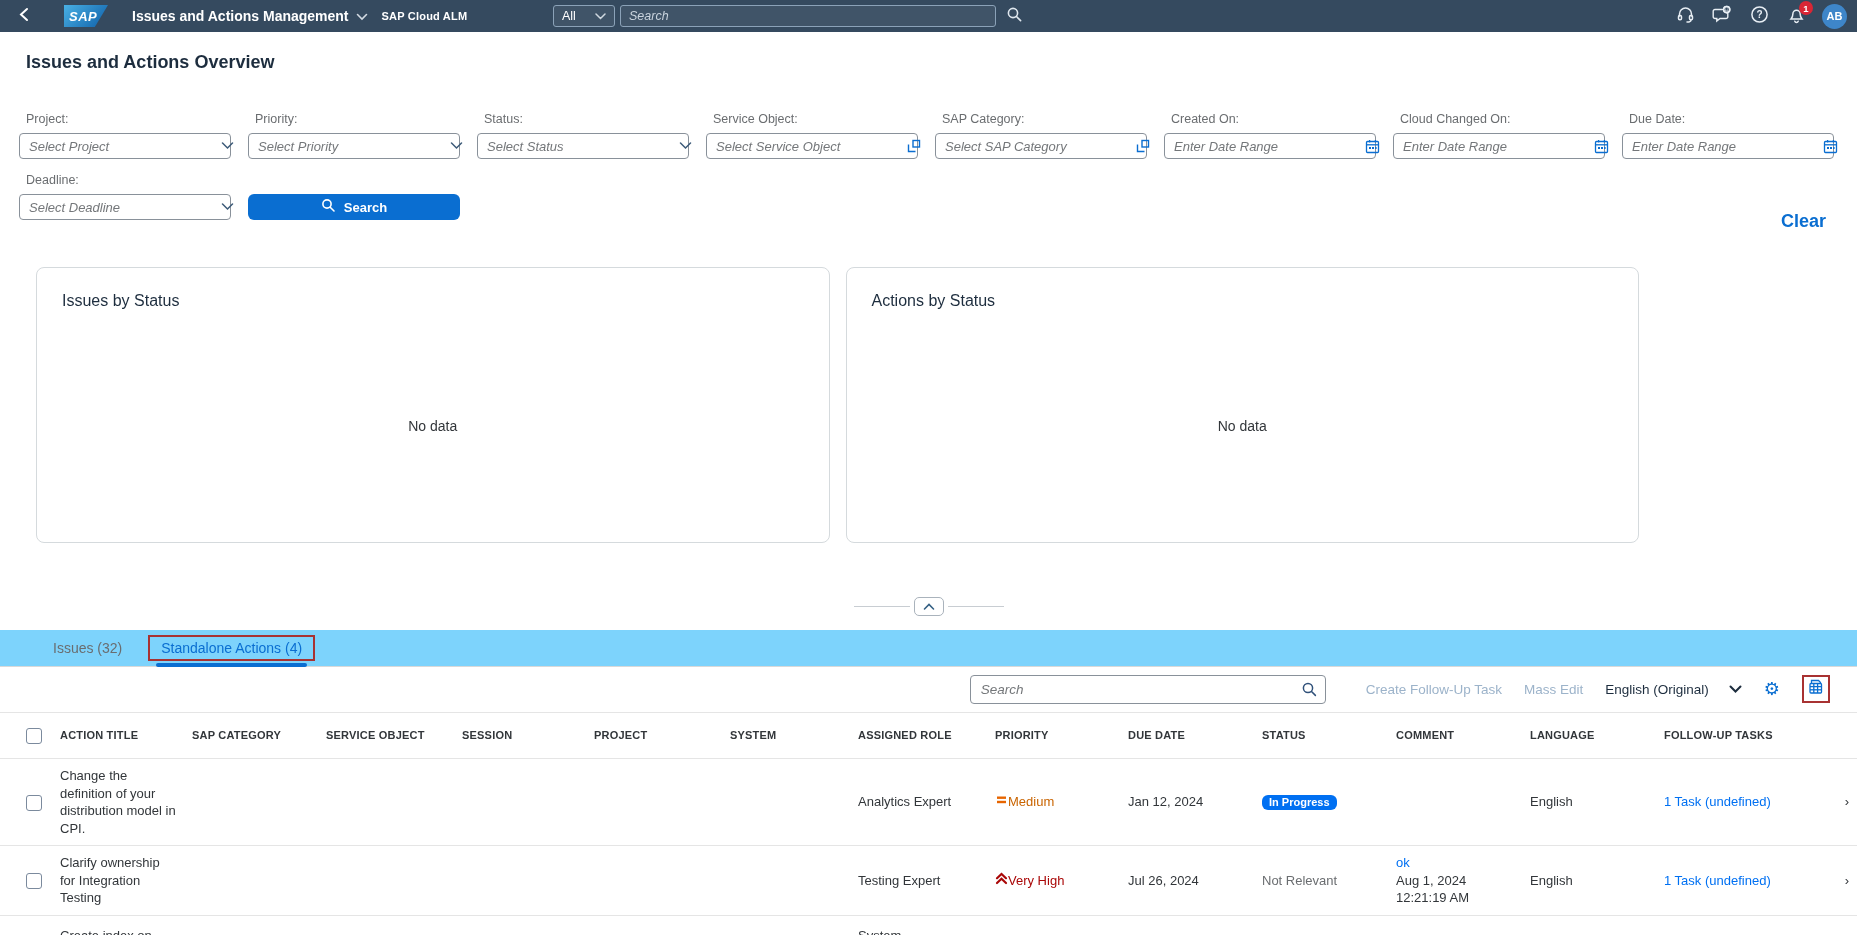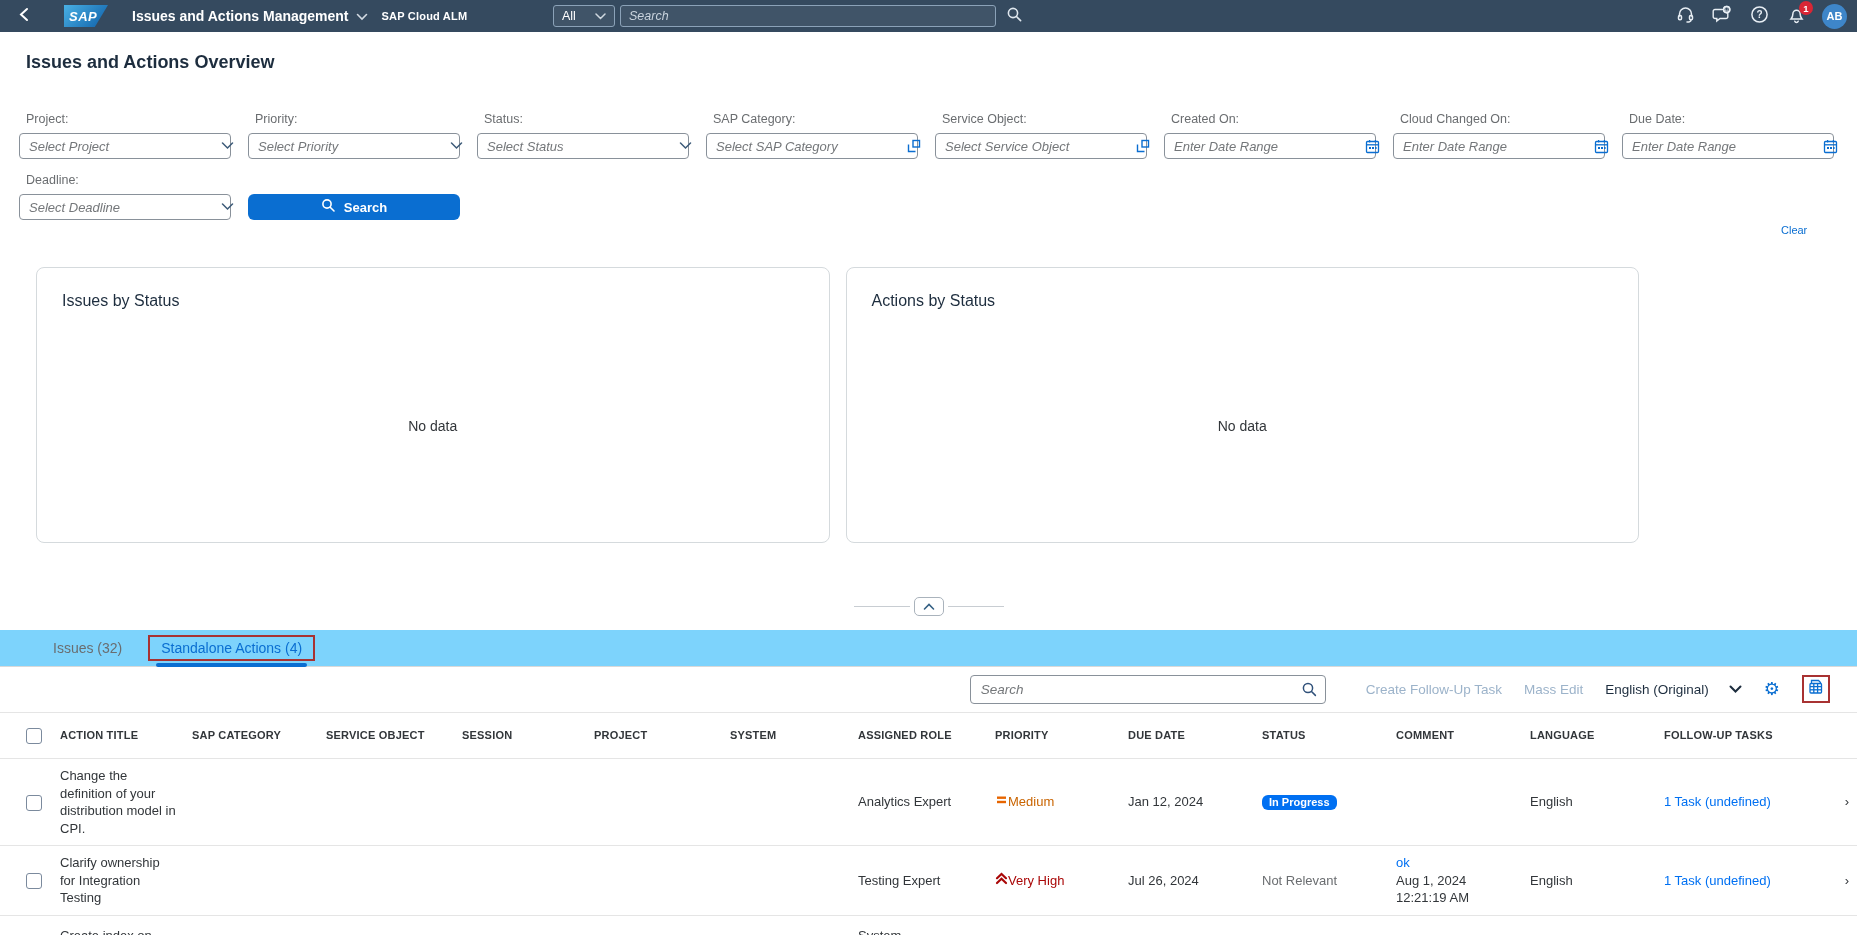--- a/index.html
+++ b/index.html
@@ -65,21 +65,21 @@
     font-size:13px; padding:0 9px; color:#32363a; font-family:"Liberation Sans", sans-serif;
   }
   .fld-input::placeholder { color:#74777a; font-style:italic; }
   .fld-icon { width:26px; display:flex; align-items:center; justify-content:center; cursor:pointer; flex:none; }
   .search-btn {
     height:26px; width:212px; background:#0a6ed1; border:none; border-radius:6px;
     color:#fff; font-size:13px; font-weight:700; cursor:pointer;
     display:flex; align-items:center; justify-content:center; gap:8px;
     font-family:"Liberation Sans", sans-serif;
   }
-  .clear-link { position:absolute; left:1781px; top:224px; font-size:11px; color:#0a6ed1; cursor:pointer; }
+  .clear-link { position:absolute; left:1781px; top:211px; font-size:18px; color:#0a6ed1; cursor:pointer;font-weight:bold; }
   
   .cards { position:absolute; left:36px; top:267px; width:1603px; height:276px; display:flex; gap:16px; }
   .card {
     flex:1; border:1px solid #d5dadd; border-radius:8px; background:#fff;
     display:flex; flex-direction:column;
   }
   .card-title { font-size:16px; color:#1d2d3e; padding:24px 0 0 25px; }
   .card-empty { flex:1; display:flex; align-items:center; justify-content:center; font-size:14px; color:#32363a; }
   
   .collapse-wrap { position:absolute; left:0; top:596px; width:100%; height:20px; display:flex; align-items:center; justify-content:center; }
@@ -272,35 +272,35 @@
     <div class="fld-box">
       <input class="fld-input" placeholder="Select Status" style="">
       <span class="fld-icon">
         <svg width="13" height="8" viewBox="0 0 13 8">
             <polyline points="1.5,1 6.5,6 11.5,1" fill="none" stroke="#3c5a78" stroke-width="1.5" stroke-linecap="round"></polyline>
           </svg>
       </span>
     </div>
   </div>
   <div>
-    <span class="fld-label">SAP Category:</span>
-    <div class="fld-box">
-      <input class="fld-input" placeholder="Select SAP Category" style="">
+    <span class="fld-label">Service Object:</span>
+    <div class="fld-box">
+      <input class="fld-input" placeholder="Select Service Object" style="">
       <span class="fld-icon">
         <svg width="14" height="14" viewBox="0 0 14 14" fill="none" stroke="#0a6ed1" stroke-width="1.4">
             <rect x="6" y="1.5" width="6.5" height="6.5"></rect>
             <path d="M1.5 5.5v7h7"></path>
           </svg>
       </span>
     </div>
   </div>
   <div>
-    <span class="fld-label">Service Object:</span>
-    <div class="fld-box">
-      <input class="fld-input" placeholder="Select Service Object" style="">
+    <span class="fld-label">SAP Category:</span>
+    <div class="fld-box">
+      <input class="fld-input" placeholder="Select SAP Category" style="">
       <span class="fld-icon">
         <svg width="14" height="14" viewBox="0 0 14 14" fill="none" stroke="#0a6ed1" stroke-width="1.4">
             <rect x="6" y="1.5" width="6.5" height="6.5"></rect>
             <path d="M1.5 5.5v7h7"></path>
           </svg>
       </span>
     </div>
   </div>
   <div>
     <span class="fld-label">Created On:</span>

